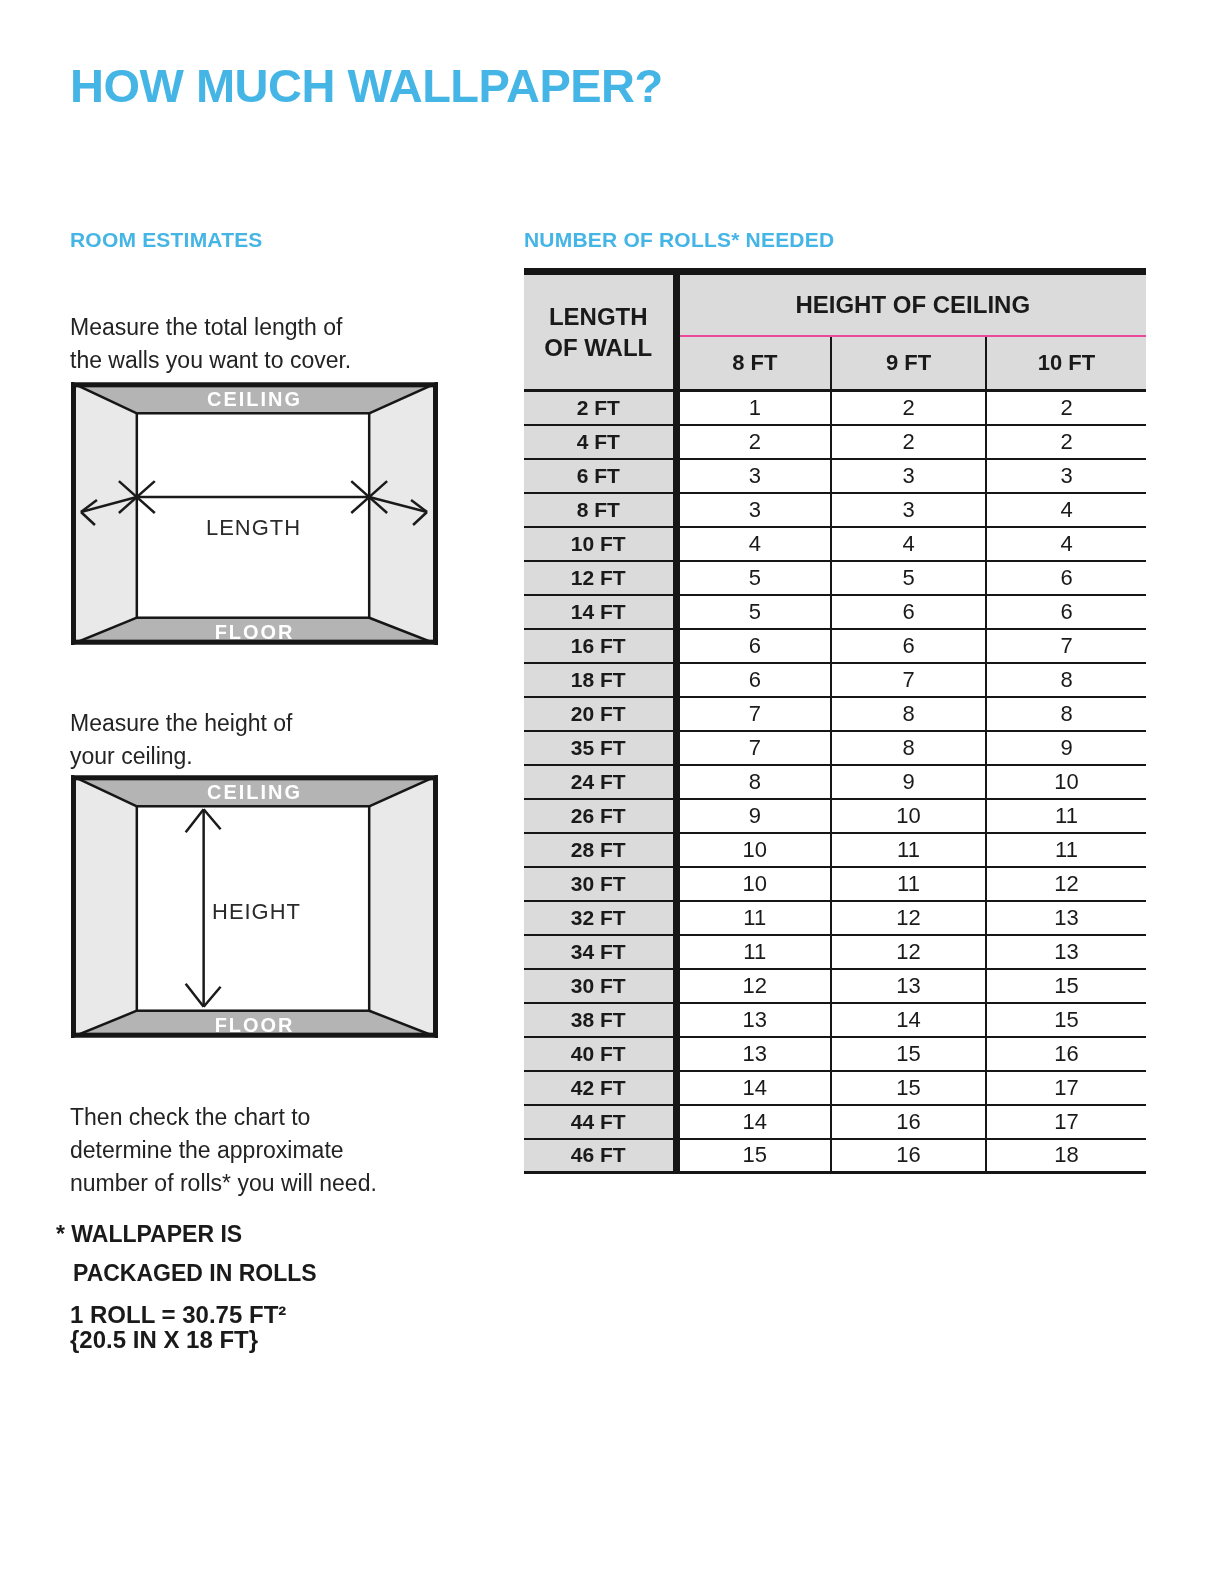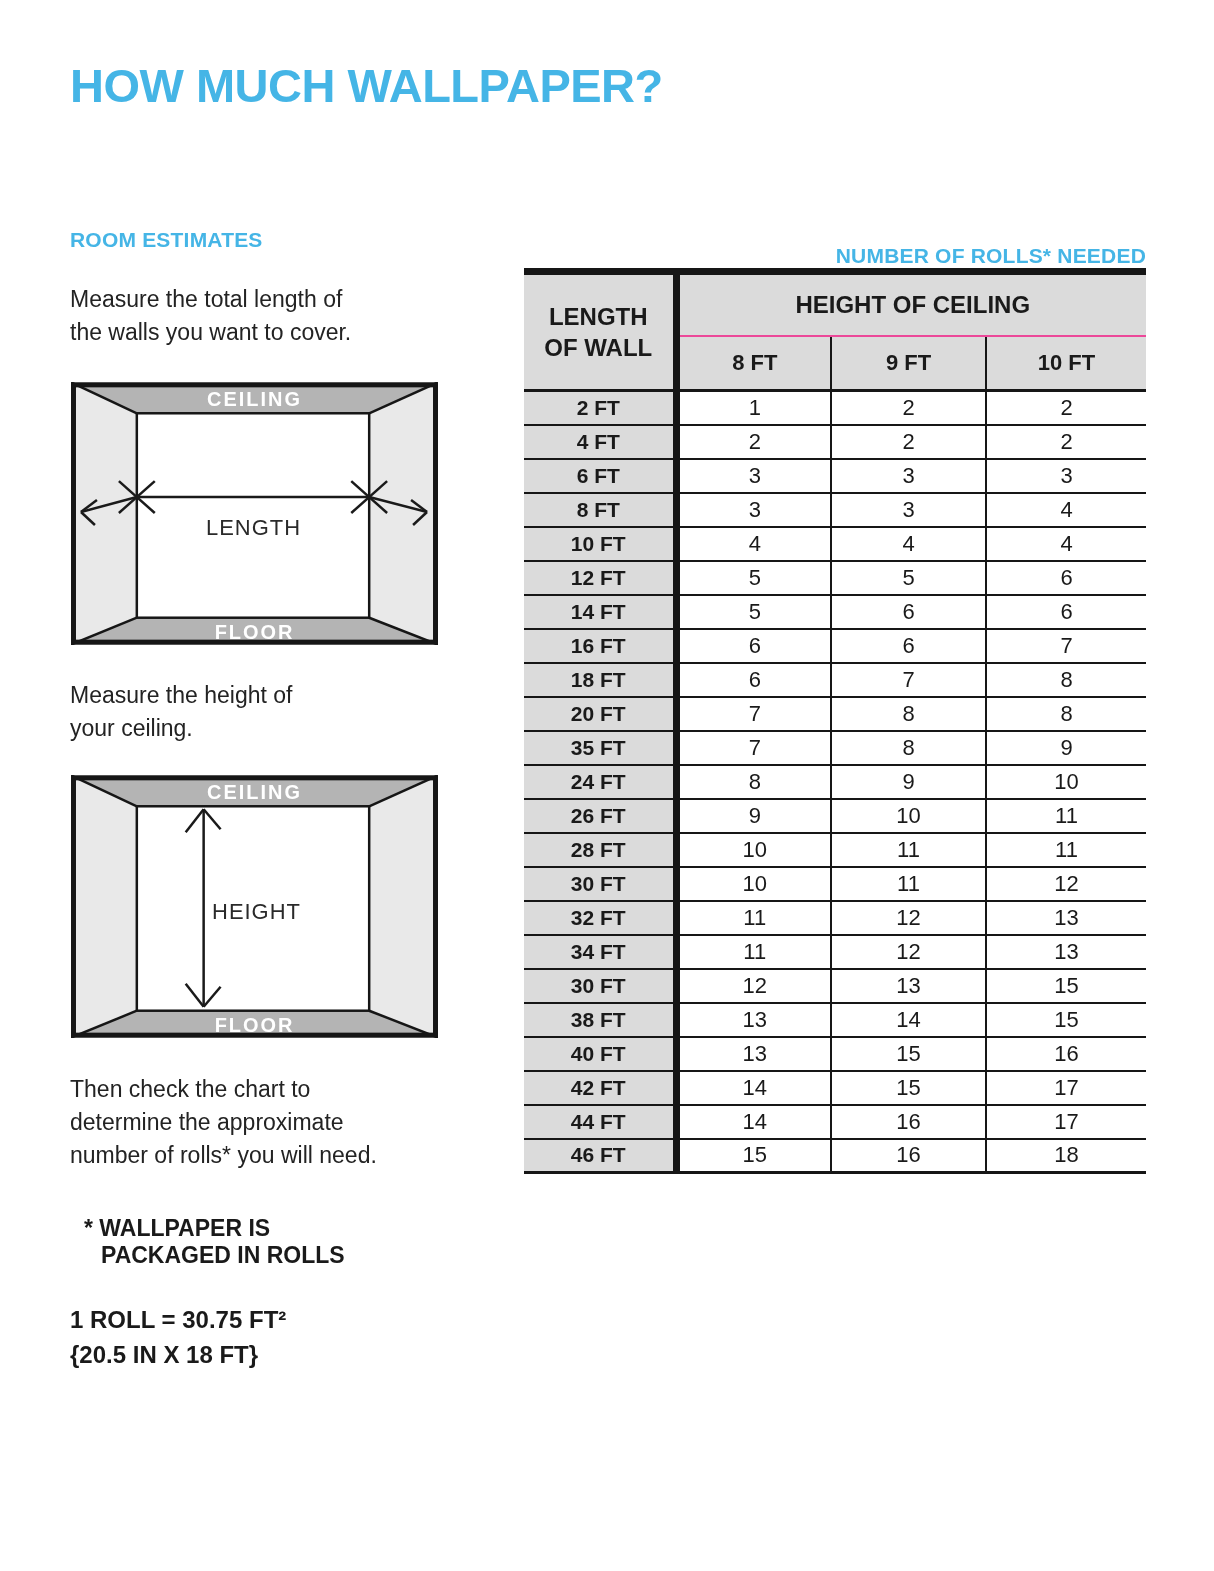--- a/index.html
+++ b/index.html
@@ -14,38 +14,39 @@
   .abs{position:absolute;}
   .title{
     left:70px;top:58px;
     font-size:47px;font-weight:bold;letter-spacing:-0.5px;
     color:#45b5e6;
   }
   .subhead{
     font-size:21px;font-weight:bold;color:#45b5e6;letter-spacing:0.2px;
   }
   .left-sub{left:70px;top:228px;}
-  .right-sub{left:524px;top:228px;width:622px;text-align:right;margin-top:16px;}
+  .right-sub{left:524px;top:228px;width:622px;text-align:left;}
   .para{
     left:70px;width:420px;
     font-size:23px;line-height:33px;color:#232323;
     white-space:pre-line;
+    margin-top:28px;
   }
   .p1{top:283px;}
   .p2{top:679px;}
   .p3{top:1073px;}
   .footnote{
-    left:84px;top:1215px;width:420px;
-    font-size:23px;line-height:27px;font-weight:bold;color:#1a1a1a;
+    left:56px;top:1215px;width:420px;
+    font-size:23px;line-height:39px;font-weight:bold;color:#1a1a1a;
     white-space:pre-line;
     padding-left:17px;text-indent:-17px;
   }
   .rollinfo{
     left:70px;top:1302px;width:420px;
-    font-size:24px;line-height:35px;font-weight:bold;color:#1a1a1a;
+    font-size:24px;line-height:25px;font-weight:bold;color:#1a1a1a;
     white-space:pre-line;
   }
   .diagram{left:71px;width:367px;height:263px;}
   .d1{top:382px;}
   .d2{top:775px;}
   svg text{font-family:"Liberation Sans", sans-serif;}
   .svg-room-label{font-size:20px;font-weight:bold;fill:#ffffff;letter-spacing:2px;}
   .svg-dim-label{font-size:22px;fill:#2a2a2a;letter-spacing:1px;}
 
   .table-wrap{left:524px;top:268px;width:622px;}

